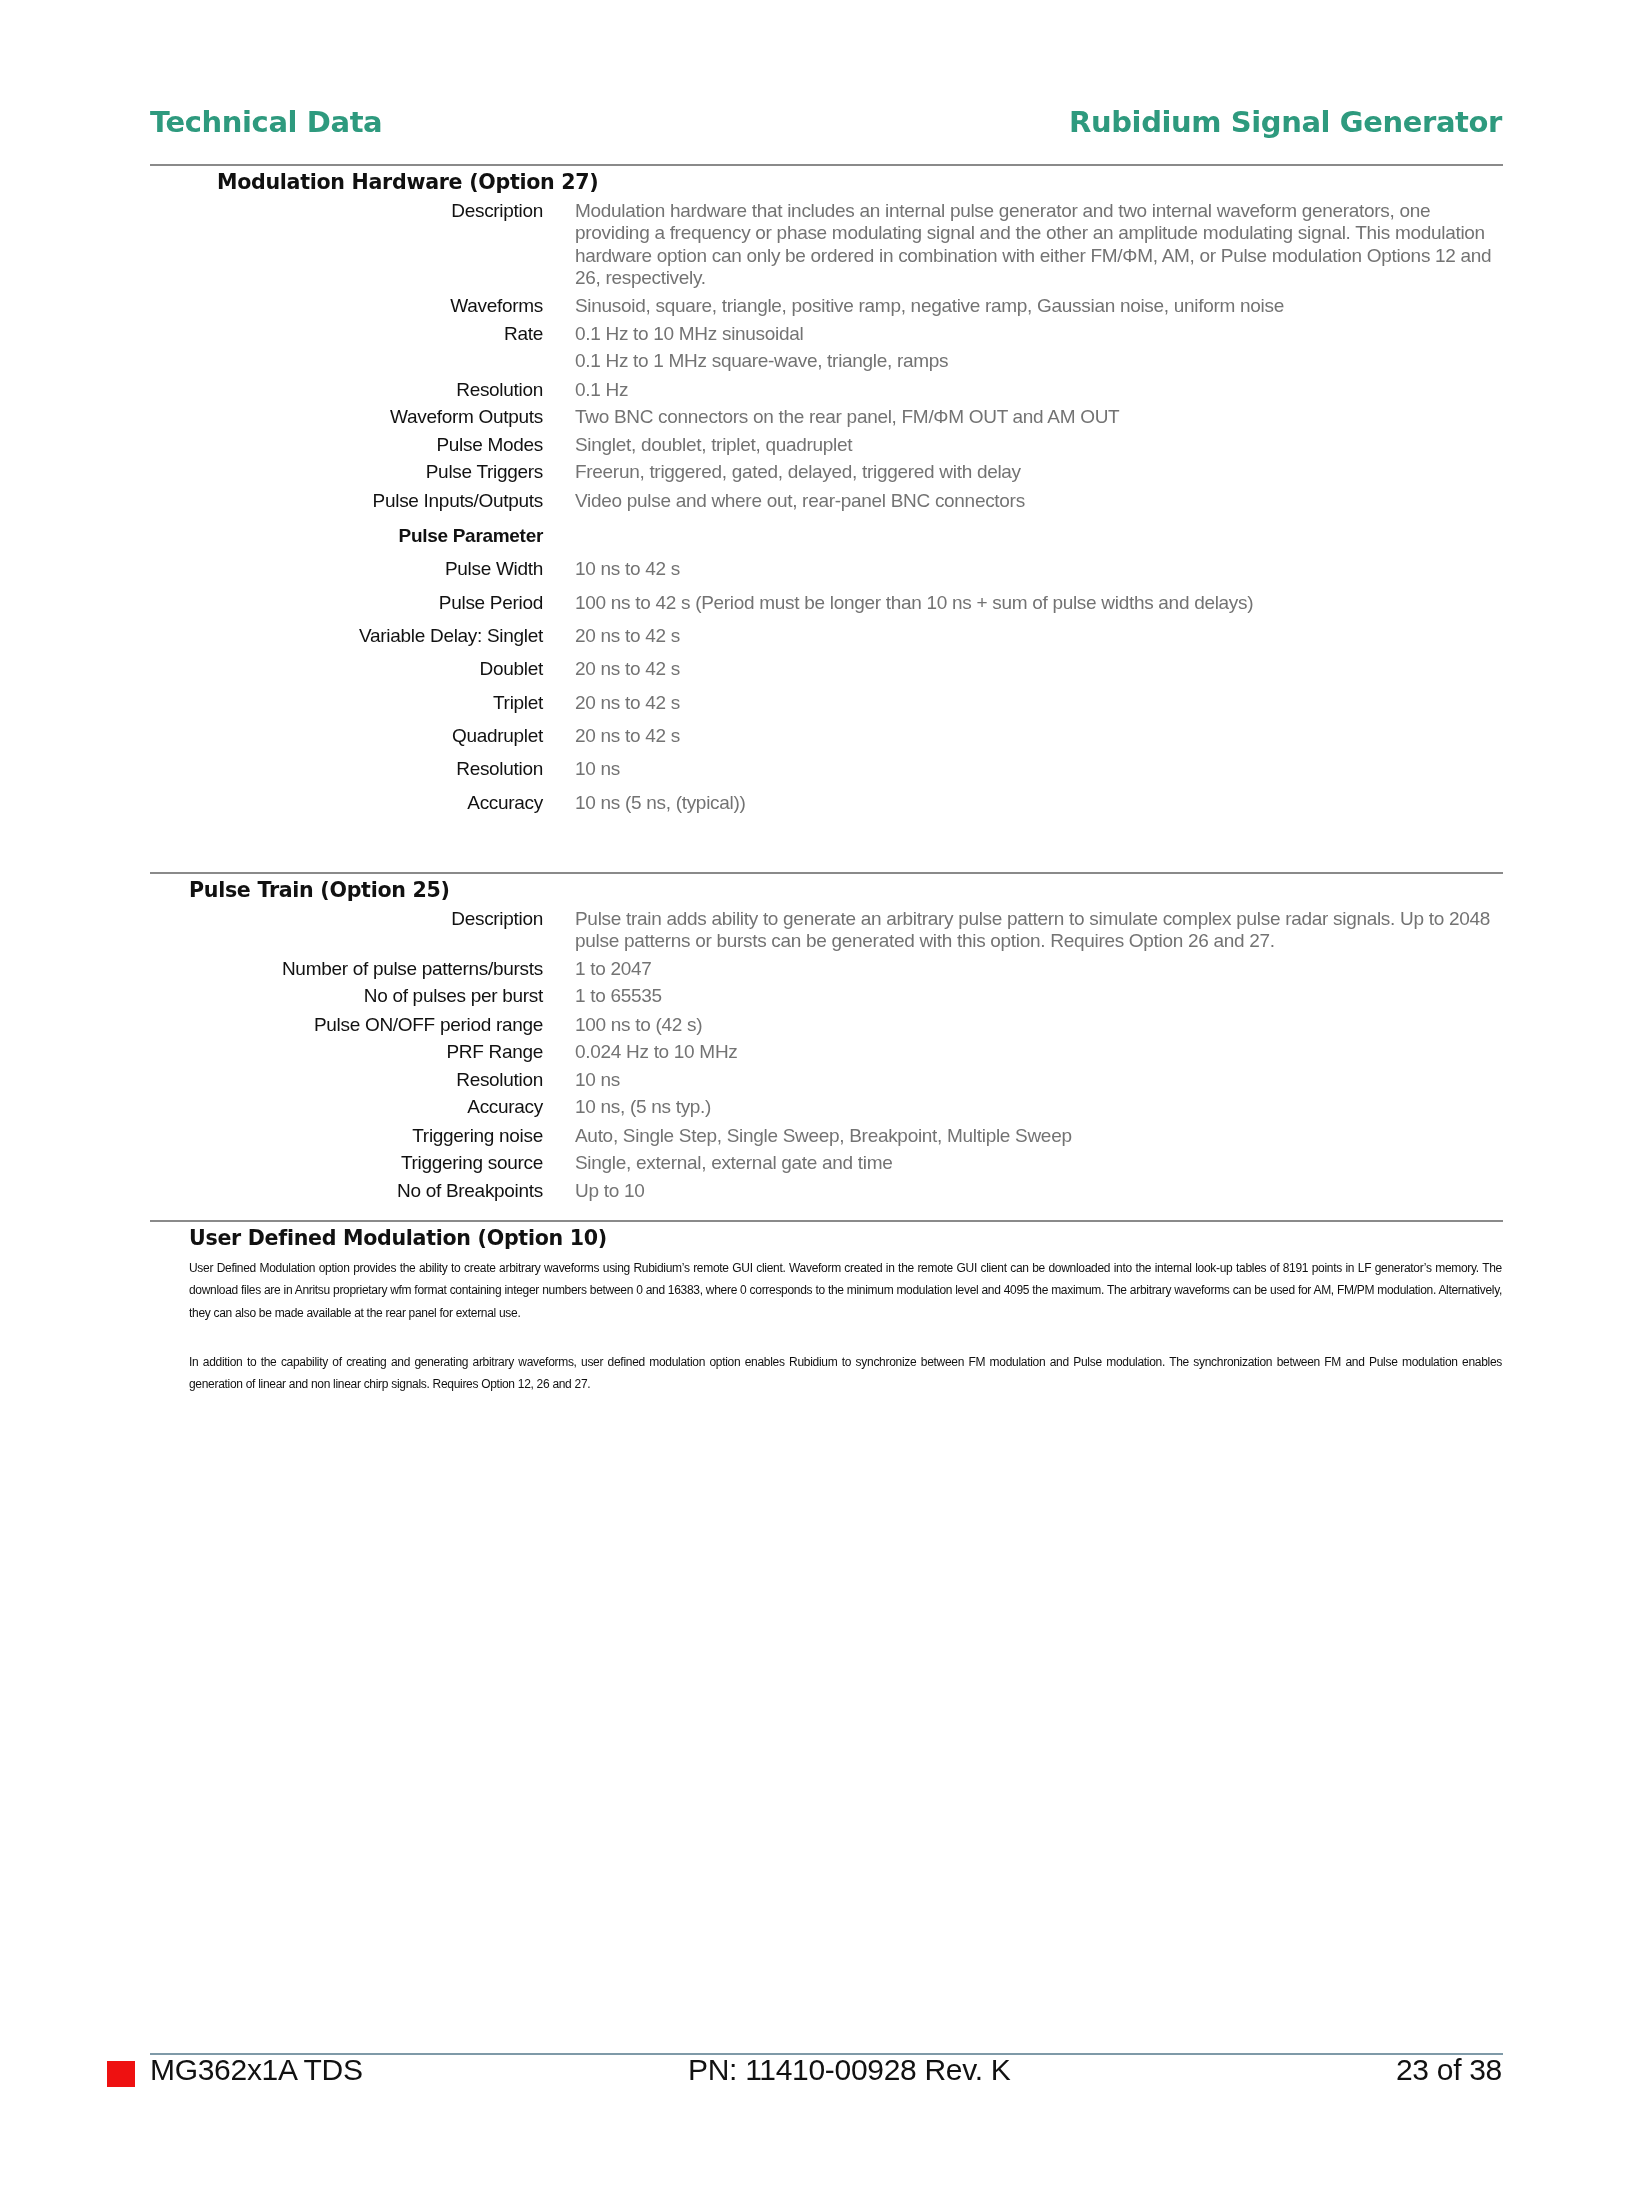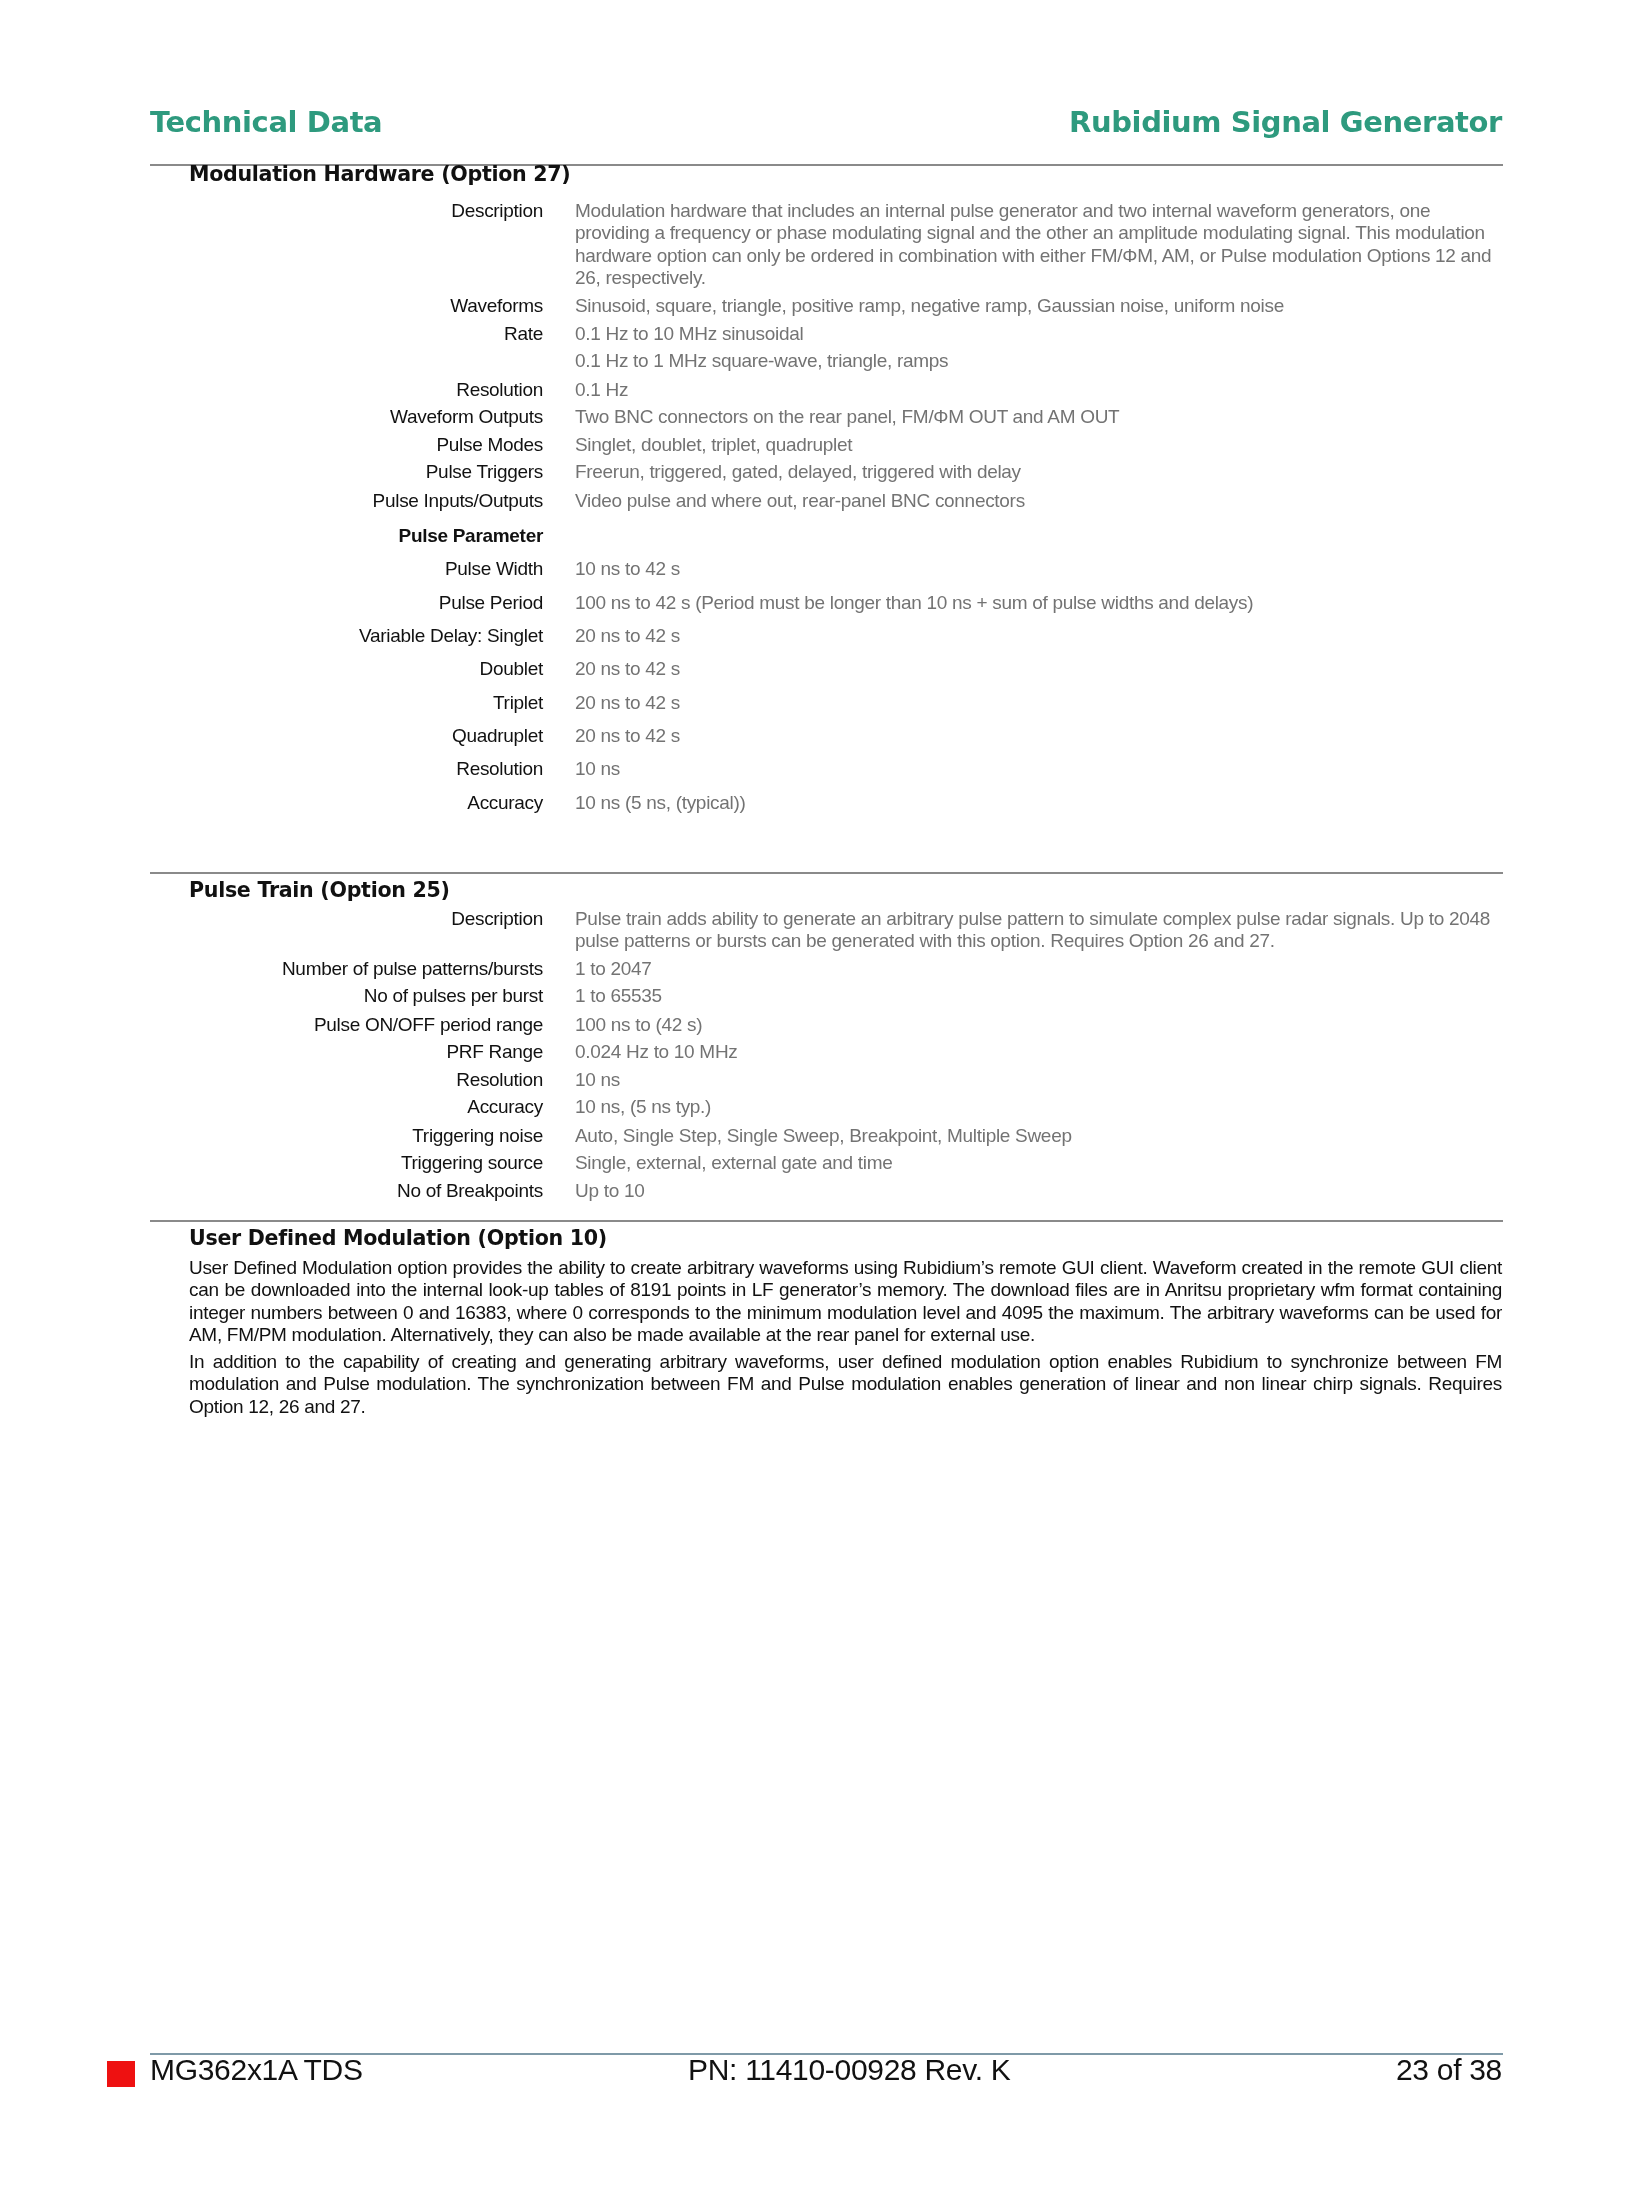--- a/index.html
+++ b/index.html
@@ -56,21 +56,21 @@
     .spec-value {
       position: absolute;
       left: 575px;
       width: 929px;
       color: #737373;
     }
     .para {
       position: absolute;
       left: 189px;
       width: 1313px;
-      font-size: 19px;
+      font-size: 12px;
       line-height: 22.4px;
       letter-spacing: -0.3px;
       text-align: justify;
       color: #111;
     }
     .footer-rule {
       position: absolute;
       left: 150px;
       width: 1353px;
       top: 2053px;
@@ -97,21 +97,21 @@
     .footer-center { left: 688px; }
     .footer-right { right: 150px; }
   </style>
 </head>
 <body>
 
 <div class="header-left">Technical Data</div>
 <div class="header-right">Rubidium Signal Generator</div>
 <div class="rule" style="top:164px;"></div>
 
-<div class="section-title" style="top:162px;">Modulation Hardware (Option 27)</div>
+<div class="section-title" style="top:170px;margin-left:28px;">Modulation Hardware (Option 27)</div>
 
 <div class="spec-row" style="top:200px;">
   <span class="spec-label">Description</span>
   <span class="spec-value">Modulation hardware that includes an internal pulse generator and two internal waveform generators, one providing a frequency or phase modulating signal and the other an amplitude modulating signal. This modulation hardware option can only be ordered in combination with either FM/ΦM, AM, or Pulse modulation Options 12 and 26, respectively.</span>
 </div>
 <div class="spec-row" style="top:295px;">
   <span class="spec-label">Waveforms</span>
   <span class="spec-value">Sinusoid, square, triangle, positive ramp, negative ramp, Gaussian noise, uniform noise</span>
 </div>
 <div class="spec-row" style="top:323px;">

